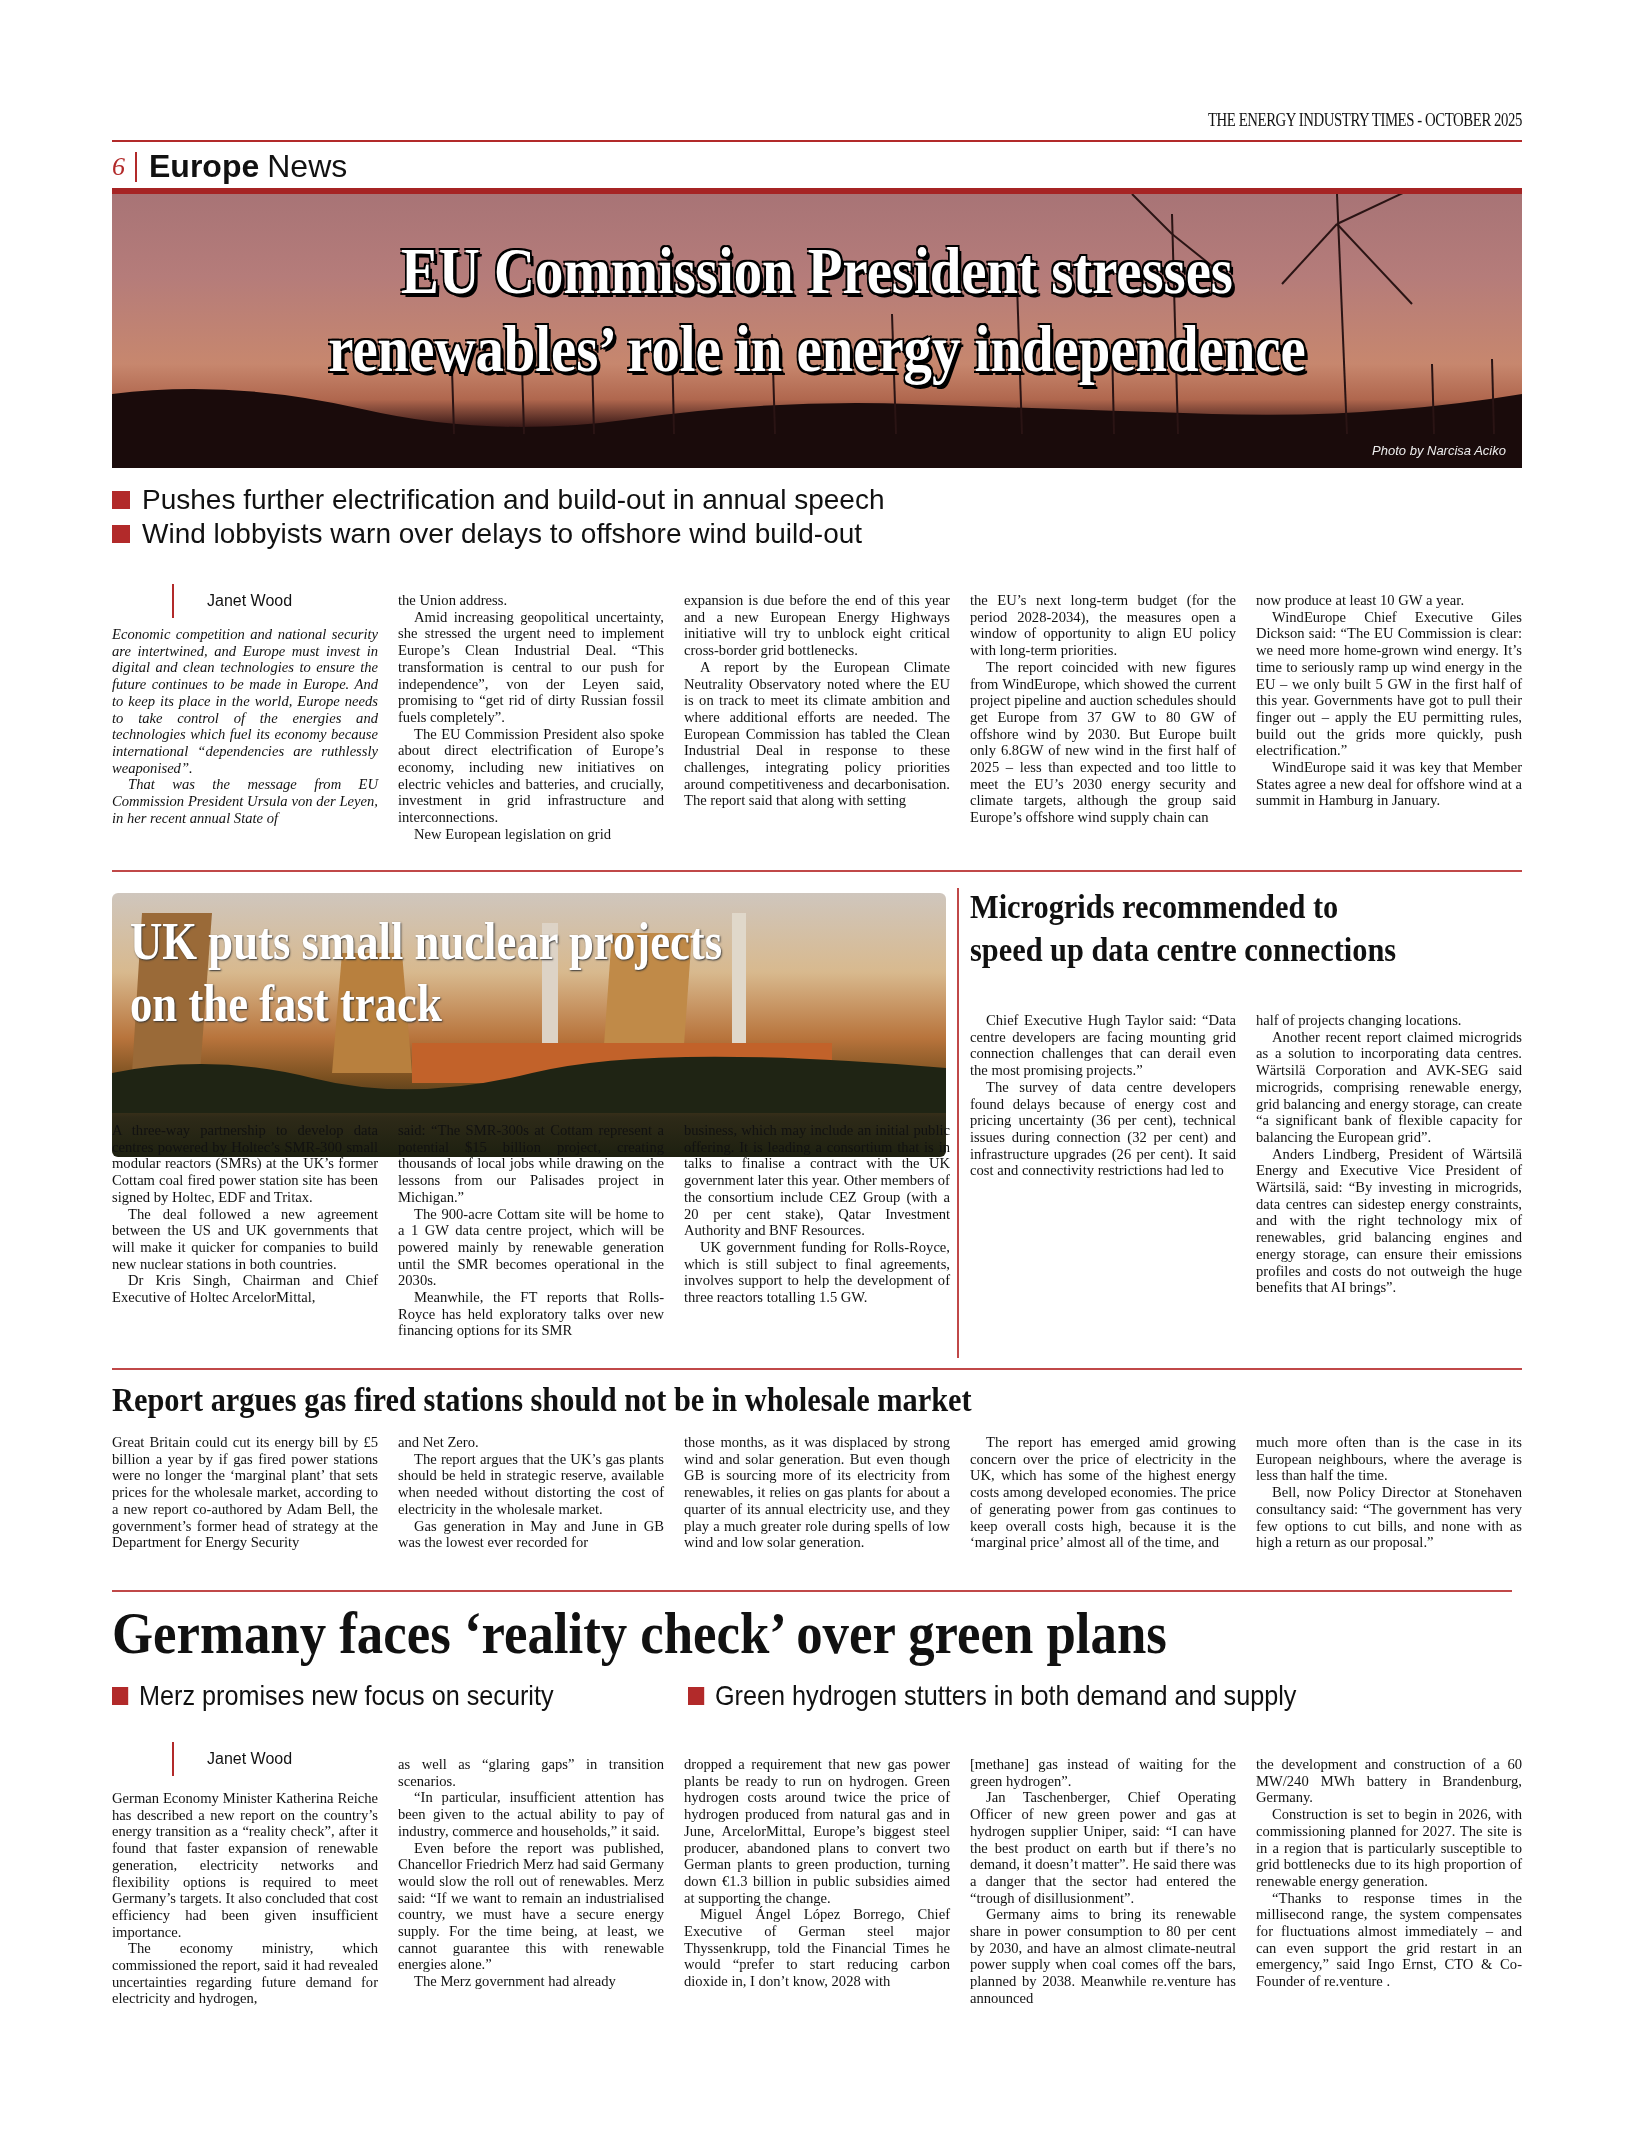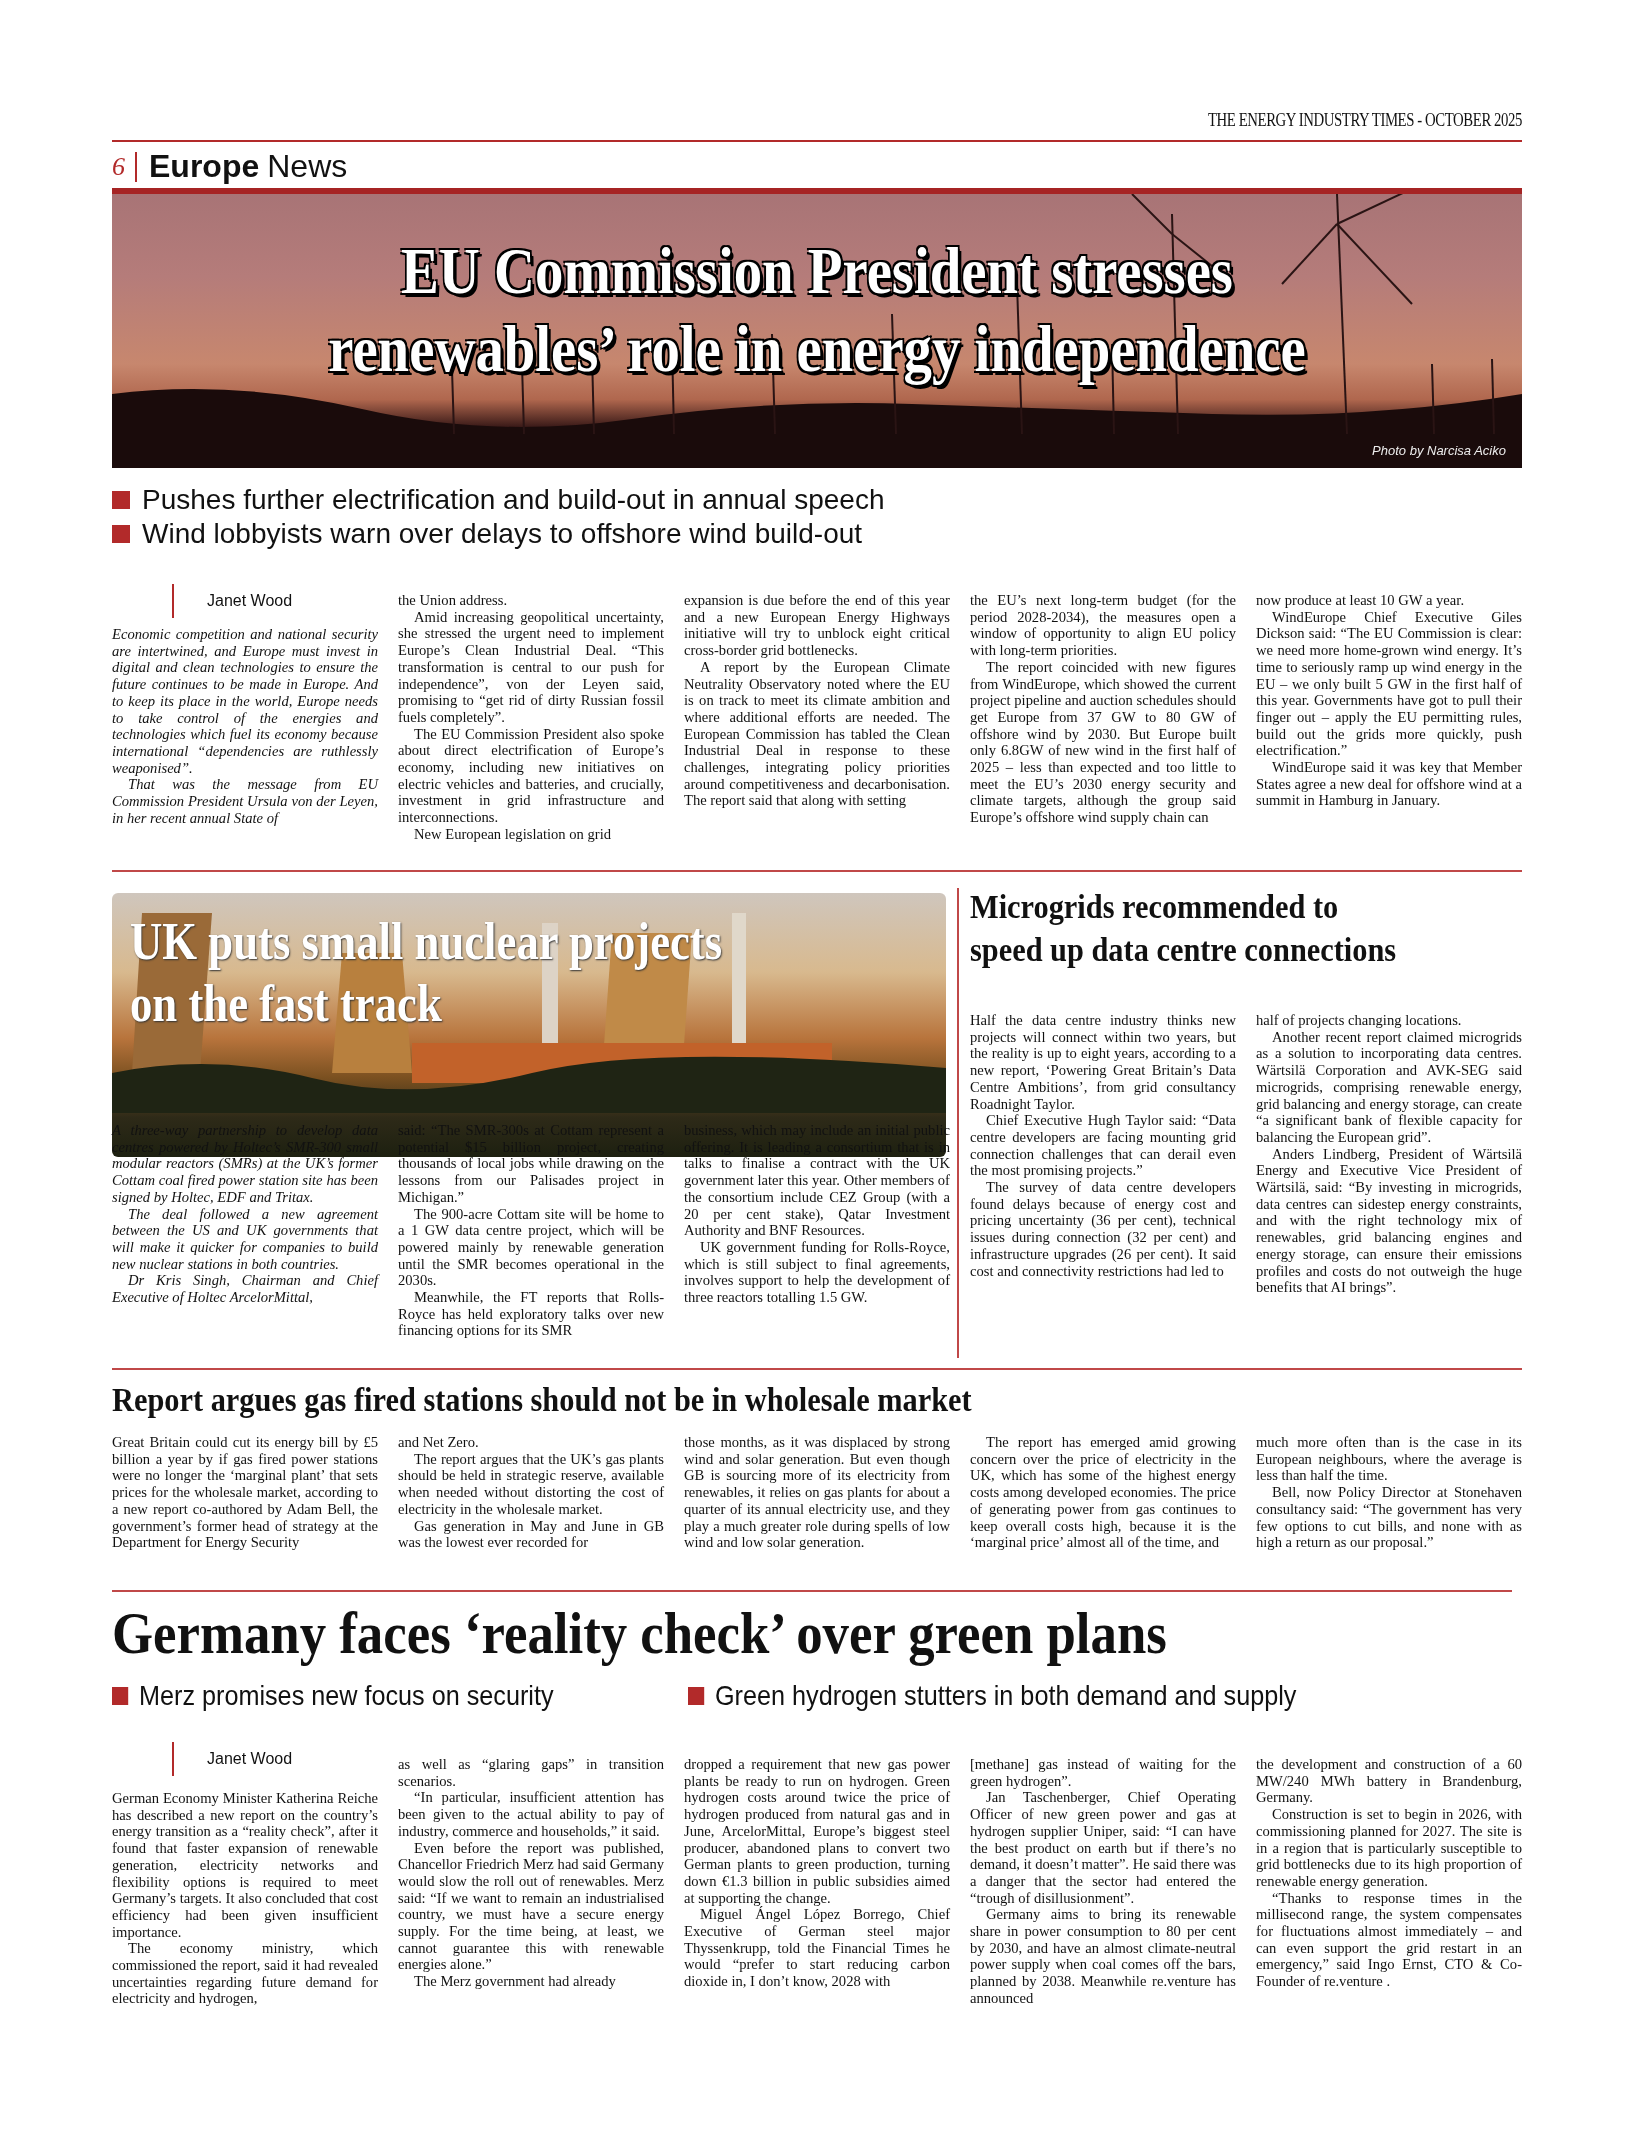--- a/index.html
+++ b/index.html
@@ -125,21 +125,21 @@
     <rect x="620" y="20" width="14" height="180" fill="#e0d8ca"></rect>
     <rect x="300" y="150" width="420" height="40" fill="#c2622a"></rect>
     <path d="M0 180 Q100 160 200 185 T420 180 T834 175 L834 220 L0 220 Z" fill="#1f2414"></path>
   </svg>
   <div class="abs nuke-title">
     <div>UK puts small nuclear projects</div>
     <div>on the fast track</div>
   </div>
 </div>
 <div id="uk-cols">
-    <div class="col" style="left: 112px; top: 1122px; font-style: italic;">
+    <div class="col" style="left: 112px; top: 1122px;">
       <p>A three-way partnership to develop data centres powered by Holtec’s SMR-300 small modular reactors (SMRs) at the UK’s former Cottam coal fired power station site has been signed by Holtec, EDF and Tritax.</p>
       <p class="ind">The deal followed a new agreement between the US and UK governments that will make it quicker for companies to build new nuclear stations in both countries.</p>
       <p class="ind">Dr Kris Singh, Chairman and Chief Executive of Holtec ArcelorMittal,</p>
     </div>
     <div class="col" style="left: 398px; top: 1122px;">
       <p>said: “The SMR-300s at Cottam represent a potential $15 billion project, creating thousands of local jobs while drawing on the lessons from our Palisades project in Michigan.”</p>
       <p class="ind">The 900-acre Cottam site will be home to a 1 GW data centre project, which will be powered mainly by renewable generation until the SMR becomes operational in the 2030s.</p>
       <p class="ind">Meanwhile, the FT reports that Rolls-Royce has held exploratory talks over new financing options for its SMR</p>
     </div>
     <div class="col" style="left: 684px; top: 1122px;">
@@ -148,21 +148,20 @@
     </div>
   </div>
 
 <div class="vline" style="left:957px; top:888px; height:470px;"></div>
 <div class="h2" style="left:970px; top:886px; font-size:33px; line-height:43px; transform:scaleX(0.92); transform-origin:left;">
   <div>Microgrids recommended to</div>
   <div>speed up data centre connections</div>
 </div>
 <div id="micro-cols">
     <div class="col" style="left: 970px; top: 1012px;">
-      <p>Half the data centre industry thinks new projects will connect within two years, but the reality is up to eight years, according to a new report, ‘Powering Great Britain’s Data Centre Ambitions’, from grid consultancy Roadnight Taylor.</p>
       <p class="ind">Chief Executive Hugh Taylor said: “Data centre developers are facing mounting grid connection challenges that can derail even the most promising projects.”</p>
       <p class="ind">The survey of data centre developers found delays because of energy cost and pricing uncertainty (36 per cent), technical issues during connection (32 per cent) and infrastructure upgrades (26 per cent). It said cost and connectivity restrictions had led to</p>
     </div>
     <div class="col" style="left: 1256px; top: 1012px;">
       <p>half of projects changing locations.</p>
       <p class="ind">Another recent report claimed microgrids as a solution to incorporating data centres. Wärtsilä Corporation and AVK-SEG said microgrids, comprising renewable energy, grid balancing and energy storage, can create “a significant bank of flexible capacity for balancing the European grid”.</p>
       <p class="ind">Anders Lindberg, President of Wärtsilä Energy and Executive Vice President of Wärtsilä, said: “By investing in microgrids, data centres can sidestep energy constraints, and with the right technology mix of renewables, grid balancing engines and energy storage, can ensure their emissions profiles and costs do not outweigh the huge benefits that AI brings”.</p>
     </div>
   </div>
 <div class="hr" style="left:112px; top:1368px; width:1410px;"></div>

